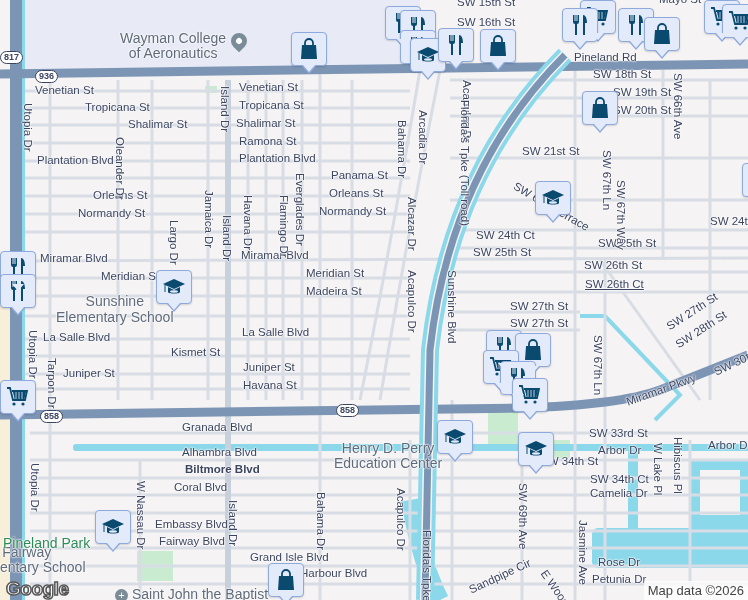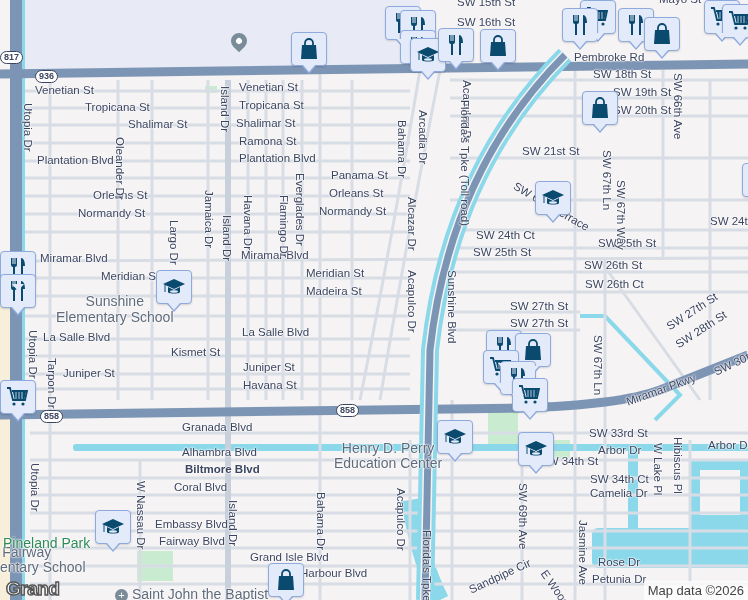--- a/index.html
+++ b/index.html
@@ -115,20 +115,24 @@
     <path d="M565 55 Q450 170 430 350 L425 600" stroke="#8ad8ea" stroke-width="18" fill="none"></path>
     <path d="M565 55 Q450 170 430 350 L425 600" stroke="#f5f3f3" stroke-width="10" fill="none"></path>
     <path d="M565 55 Q450 170 430 350 L425 600" stroke="#7d95b5" stroke-width="7" fill="none"></path>
   </svg>
 
   <div class="shield" style="left:0;top:51px;">817</div>
   <div class="shield" style="left:35px;top:70px;">936</div>
   <div class="shield" style="left:40px;top:410px;">858</div>
   <div class="shield" style="left:336px;top:404px;">858</div>
 
+  <div class="lbl poi" style="left:120px;top:31px;text-align:center;line-height:15px;">
+    <div>Wayman College</div>
+    <div>of Aeronautics</div>
+  </div>
   <div style="position:absolute;left:231px;top:33px;width:16px;height:16px;border-radius:50% 50% 50% 0;transform:rotate(-45deg);background:#7b8c99;">
     <div style="position:absolute;left:5px;top:5px;width:6px;height:6px;border-radius:50%;background:#fff;"></div>
   </div>
   <div class="lbl poi" style="left:334px;top:441px;text-align:center;line-height:15px;">
     <div>Henry D. Perry</div>
     <div>Education Center</div>
   </div>
   <div class="lbl poi" style="left:56px;top:293px;text-align:center;line-height:16px;">
     <div>Sunshine</div>
     <div>Elementary School</div>
@@ -177,30 +181,30 @@
     <div class="lbl" style="left:182px;top:447px;">Alhambra Blvd</div>
     <div class="lbl" style="left:185px;top:464px;font-weight:bold;">Biltmore Blvd</div>
     <div class="lbl" style="left:174px;top:482px;">Coral Blvd</div>
     <div class="lbl" style="left:155px;top:519px;text-align:center;">Embassy Blvd</div>
     <div class="lbl" style="left:159px;top:536px;">Fairway Blvd</div>
     <div class="lbl" style="left:250px;top:552px;">Grand Isle Blvd</div>
     <div class="lbl" style="left:300px;top:568px;">Harbour Blvd</div>
     <div class="lbl" style="left:457px;top:-3px;">SW 15th St</div>
     <div class="lbl" style="left:457px;top:17px;">SW 16th St</div>
     <div class="lbl" style="left:659px;top:-6px;">Mayo St</div>
-    <div class="lbl" style="left:574px;top:52px;">Pembroke Rd</div>
+    <div class="lbl" style="left:574px;top:52px;">Pineland Rd</div>
     <div class="lbl" style="left:593px;top:69px;">SW 18th St</div>
     <div class="lbl" style="left:613px;top:87px;">SW 19th St</div>
     <div class="lbl" style="left:613px;top:105px;">SW 20th St</div>
     <div class="lbl" style="left:522px;top:146px;">SW 21st St</div>
     <div class="lbl" style="left:476px;top:230px;">SW 24th Ct</div>
     <div class="lbl" style="left:473px;top:247px;">SW 25th St</div>
     <div class="lbl" style="left:598px;top:238px;">SW 25th St</div>
     <div class="lbl" style="left:584px;top:260px;">SW 26th St</div>
-    <div class="lbl" style="left:585px;top:279px;">SW 26th Ct</div>
+    <div class="lbl" style="left:585px;top:279px;text-decoration:underline;">SW 26th Ct</div>
     <div class="lbl" style="left:510px;top:301px;">SW 27th St</div>
     <div class="lbl" style="left:510px;top:318px;">SW 27th St</div>
     <div class="lbl" style="left:710px;top:216px;">SW 24th St</div>
     <div class="lbl" style="left:589px;top:428px;">SW 33rd St</div>
     <div class="lbl" style="left:598px;top:445px;">Arbor Dr</div>
     <div class="lbl" style="left:708px;top:440px;">Arbor Dr</div>
     <div class="lbl" style="left:540px;top:456px;">SW 34th St</div>
     <div class="lbl" style="left:590px;top:474px;">SW 34th Ct</div>
     <div class="lbl" style="left:590px;top:488px;">Camelia Dr</div>
     <div class="lbl" style="left:598px;top:557px;">Rose Dr</div>
@@ -516,15 +520,15 @@
     </div>
     <div class="pin" style="left:268px;top:563px;">
       <span style="display: flex;">
         <svg viewBox="0 0 24 24">
           <path d="M8 8V6a4 4 0 0 1 8 0v2" stroke="#0b4a6f" stroke-width="1.8" fill="none"></path>
           <path d="M5 8h14l1 14H4z" fill="#0b4a6f"></path>
         </svg>
       </span>
     </div>
     <div class="pin" style="left:742px;top:163px;"></div>
-    <div class="google">Grand</div>
+    <div class="google">Google</div>
     <div class="copy">Map data ©2026</div>
   </div>
 
 </body></html>

